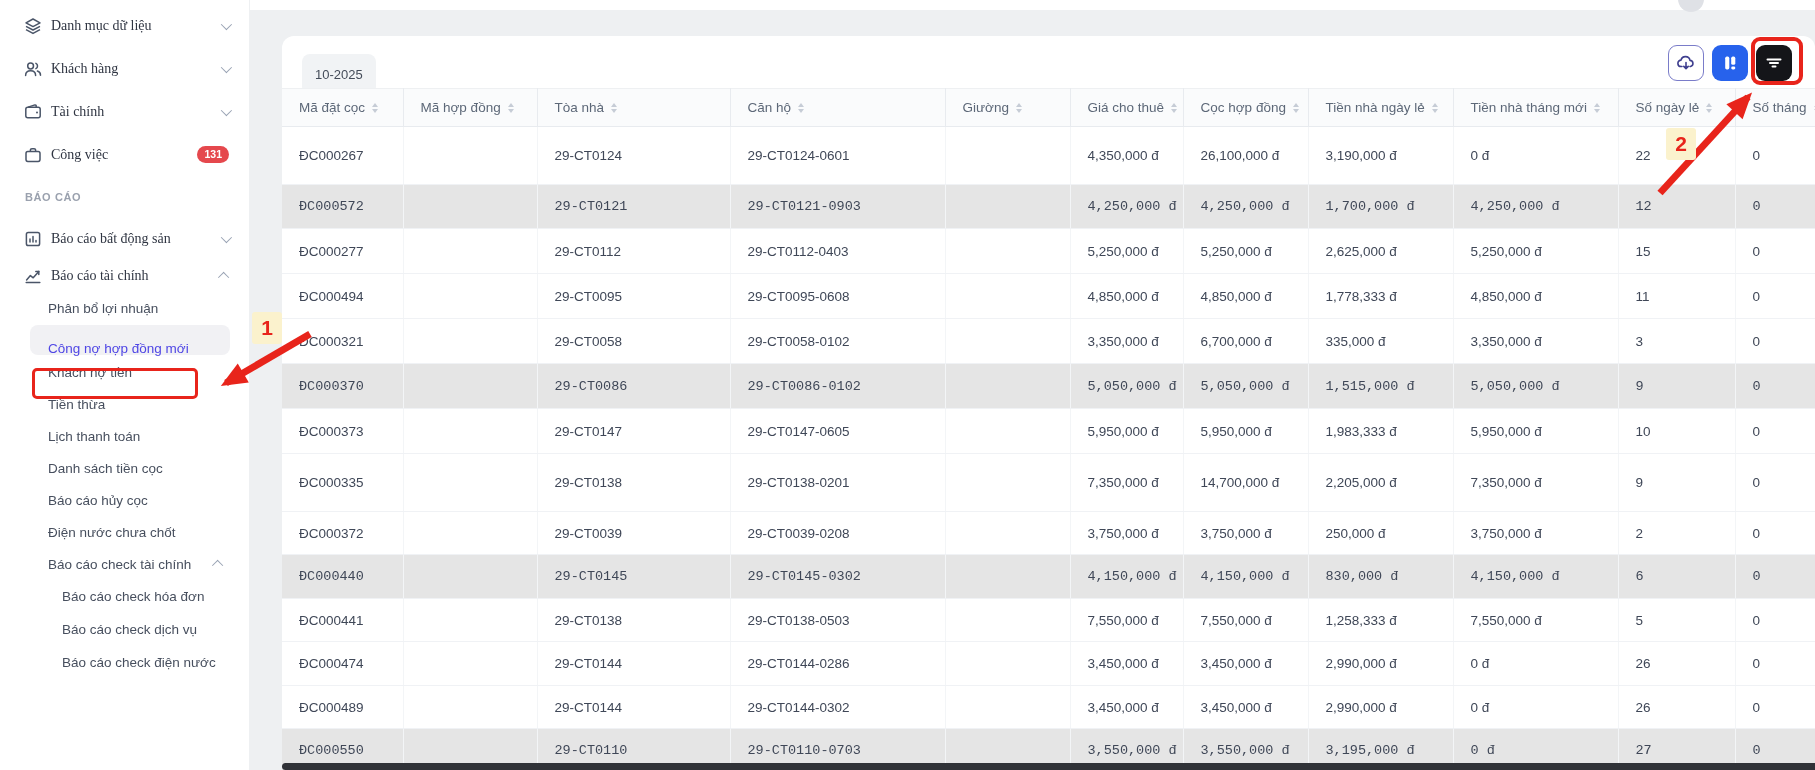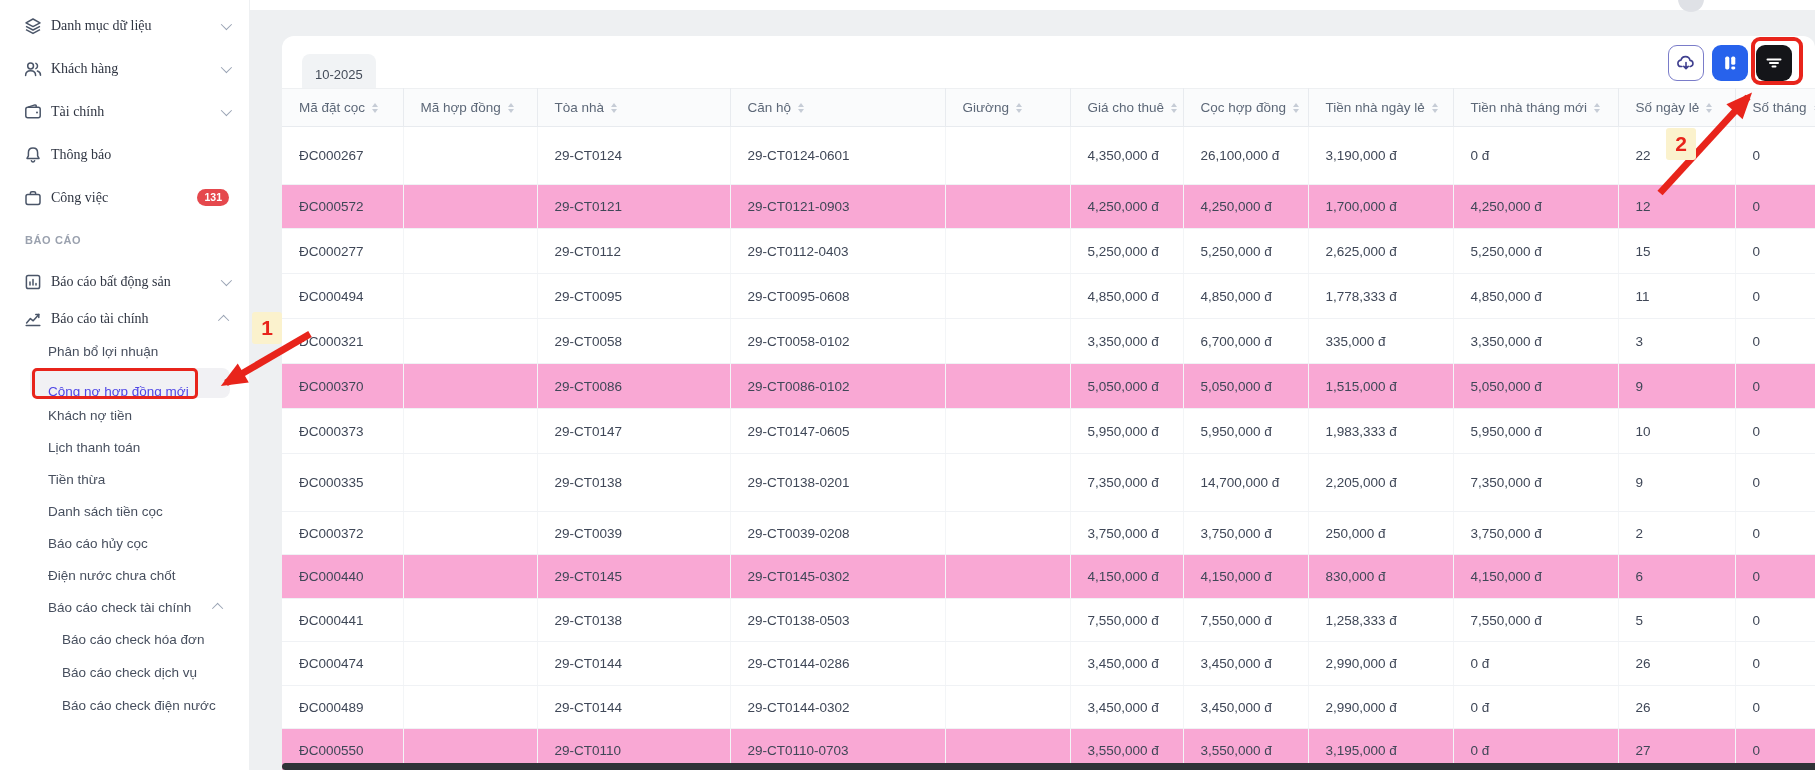--- a/index.html
+++ b/index.html
@@ -51,21 +51,21 @@
   
   .table-clip{position:absolute;left:0;right:0;top:52px;bottom:0;overflow:hidden;}
   table{border-collapse:collapse;table-layout:fixed;width:1613px;}
   th{height:37px;background:#fafbfc;border-top:1px solid #eef0f2;border-bottom:1px solid #e8ebef;
      border-right:1px solid #e8ebef;font-weight:400;font-size:13.5px;color:#5d6878;
      text-align:left;padding:0 8px 0 17px;white-space:nowrap;overflow:hidden;cursor:pointer;margin-top:48px;}
   th:last-child{border-right:none;}
   td{border-bottom:1px solid #f0f2f5;border-right:1px solid #f3f5f7;font-size:13.5px;
      color:#3f4757;padding:0 8px 0 17px;white-space:nowrap;overflow:hidden;}
   td:last-child{border-right:none;}
-  tr.shade td{background:#f9a8d4;}
+  tr.shade td{background:#e5e5e5;font-family:Liberation Mono, monospace;}
   .sorter{display:inline-flex;flex-direction:column;margin-left:7px;vertical-align:middle;}
   .sorter i{display:block;width:0;height:0;border-left:3.5px solid transparent;
             border-right:3.5px solid transparent;}
   .sorter .s-up{border-bottom:4px solid #c6ccd6;margin-bottom:2px;}
   .sorter .s-dn{border-top:4px solid #c6ccd6;}
 
   .hscrollbar{position:absolute;left:32px;right:0;bottom:0;height:7px;background:#303237;
               border-radius:4px 0 0 4px;z-index:6;cursor:grab;}
 
   
@@ -115,29 +115,20 @@
             <rect x="1.8" y="4.2" width="14.4" height="10.6" rx="2"></rect>
             <path d="M12.2 4.2 V2.9 A1.1 1.1 0 0 0 10.9 1.9 L4 4.1"></path>
             <circle cx="13" cy="9.5" r="1" fill="#4a5568" stroke="none"></circle>
           </svg>
         </span>
         <span class="lbl">Tài chính</span>
         <span class="chev down"></span>
       </div>
       <div class="nav-item">
         <span class="ico">
-          <svg width="18" height="18" viewBox="0 0 18 18" fill="none" stroke="#4a5568" stroke-width="1.5" stroke-linejoin="round" stroke-linecap="round">
-            <path d="M9 2 C6.2 2 4.4 4 4.4 6.7 V9.8 L3 12.4 H15 L13.6 9.8 V6.7 C13.6 4 11.8 2 9 2 Z"></path>
-            <path d="M7.4 14.8 A1.7 1.7 0 0 0 10.6 14.8"></path>
-          </svg>
-        </span>
-        <span class="lbl">Thông báo</span>
-      </div>
-      <div class="nav-item">
-        <span class="ico">
           <svg width="18" height="18" viewBox="0 0 18 18" fill="none" stroke="#4a5568" stroke-width="1.5" stroke-linejoin="round">
             <rect x="2" y="5.6" width="14" height="9.8" rx="1.8"></rect>
             <path d="M6.4 5.6 V4.2 A1.5 1.5 0 0 1 7.9 2.7 H10.1 A1.5 1.5 0 0 1 11.6 4.2 V5.6"></path>
           </svg>
         </span>
         <span class="lbl">Công việc</span>
         <span class="badge">131</span>
       </div>
       <div class="nav-section">BÁO CÁO</div>
       <div class="nav-item nav-report">
@@ -164,24 +155,24 @@
       <div class="sub-item">
         <span class="lbl">Phân bổ lợi nhuận</span>
       </div>
       <div class="sub-item active">
         <span class="lbl">Công nợ hợp đồng mới</span>
       </div>
       <div class="sub-item">
         <span class="lbl">Khách nợ tiền</span>
       </div>
       <div class="sub-item">
+        <span class="lbl">Tiền thừa</span>
+      </div>
+      <div class="sub-item">
         <span class="lbl">Lịch thanh toán</span>
-      </div>
-      <div class="sub-item">
-        <span class="lbl">Tiền thừa</span>
       </div>
       <div class="sub-item">
         <span class="lbl">Danh sách tiền cọc</span>
       </div>
       <div class="sub-item">
         <span class="lbl">Báo cáo hủy cọc</span>
       </div>
       <div class="sub-item">
         <span class="lbl">Điện nước chưa chốt</span>
       </div>

